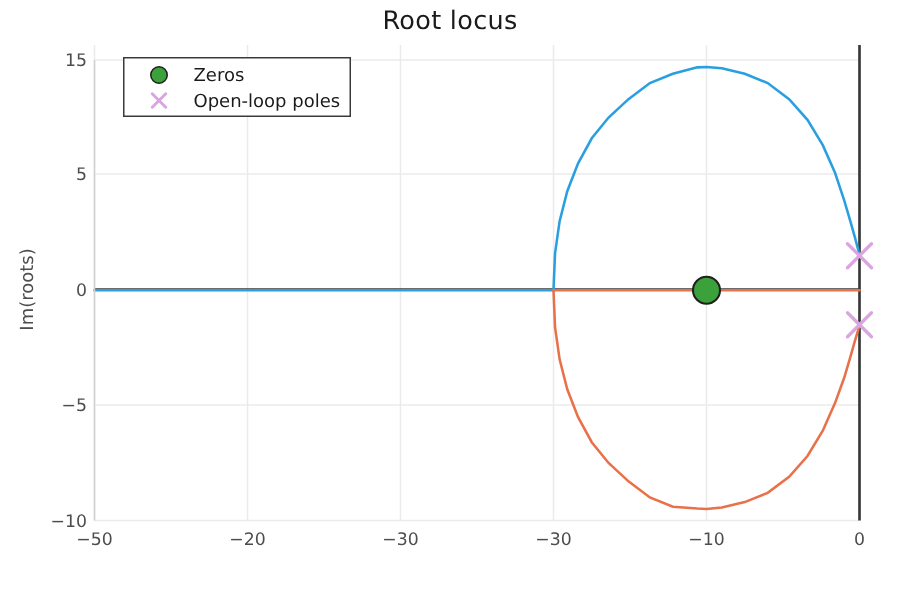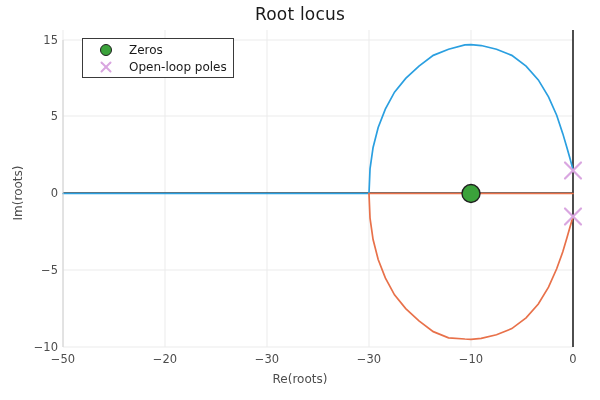--- a/index.html
+++ b/index.html
@@ -126,21 +126,20 @@
   <div class="tick-x" style="left:339px">−30</div>
   <div class="tick-x" style="left:441px">−10</div>
   <div class="tick-x" style="left:543px">0</div>
 
   <div class="tick-y" style="top:33px">15</div>
   <div class="tick-y" style="top:109px">5</div>
   <div class="tick-y" style="top:186px">0</div>
   <div class="tick-y" style="top:263px">−5</div>
   <div class="tick-y" style="top:340px">−10</div>
 
-  <div class="axis-label" id="xlabel">Re(roots)</div>
   <div class="axis-label" id="ylabel">Im(roots)</div>
 
   <div id="legend">
     <div class="legend-row" style="top:2px">
       <span class="legend-sym">
         <svg width="16" height="16">
             <circle cx="8" cy="8" r="5.5" fill="#3ba23b" stroke="#1f1f1f" stroke-width="1"></circle>
           </svg>
       </span>
       <span class="legend-text">Zeros</span>

